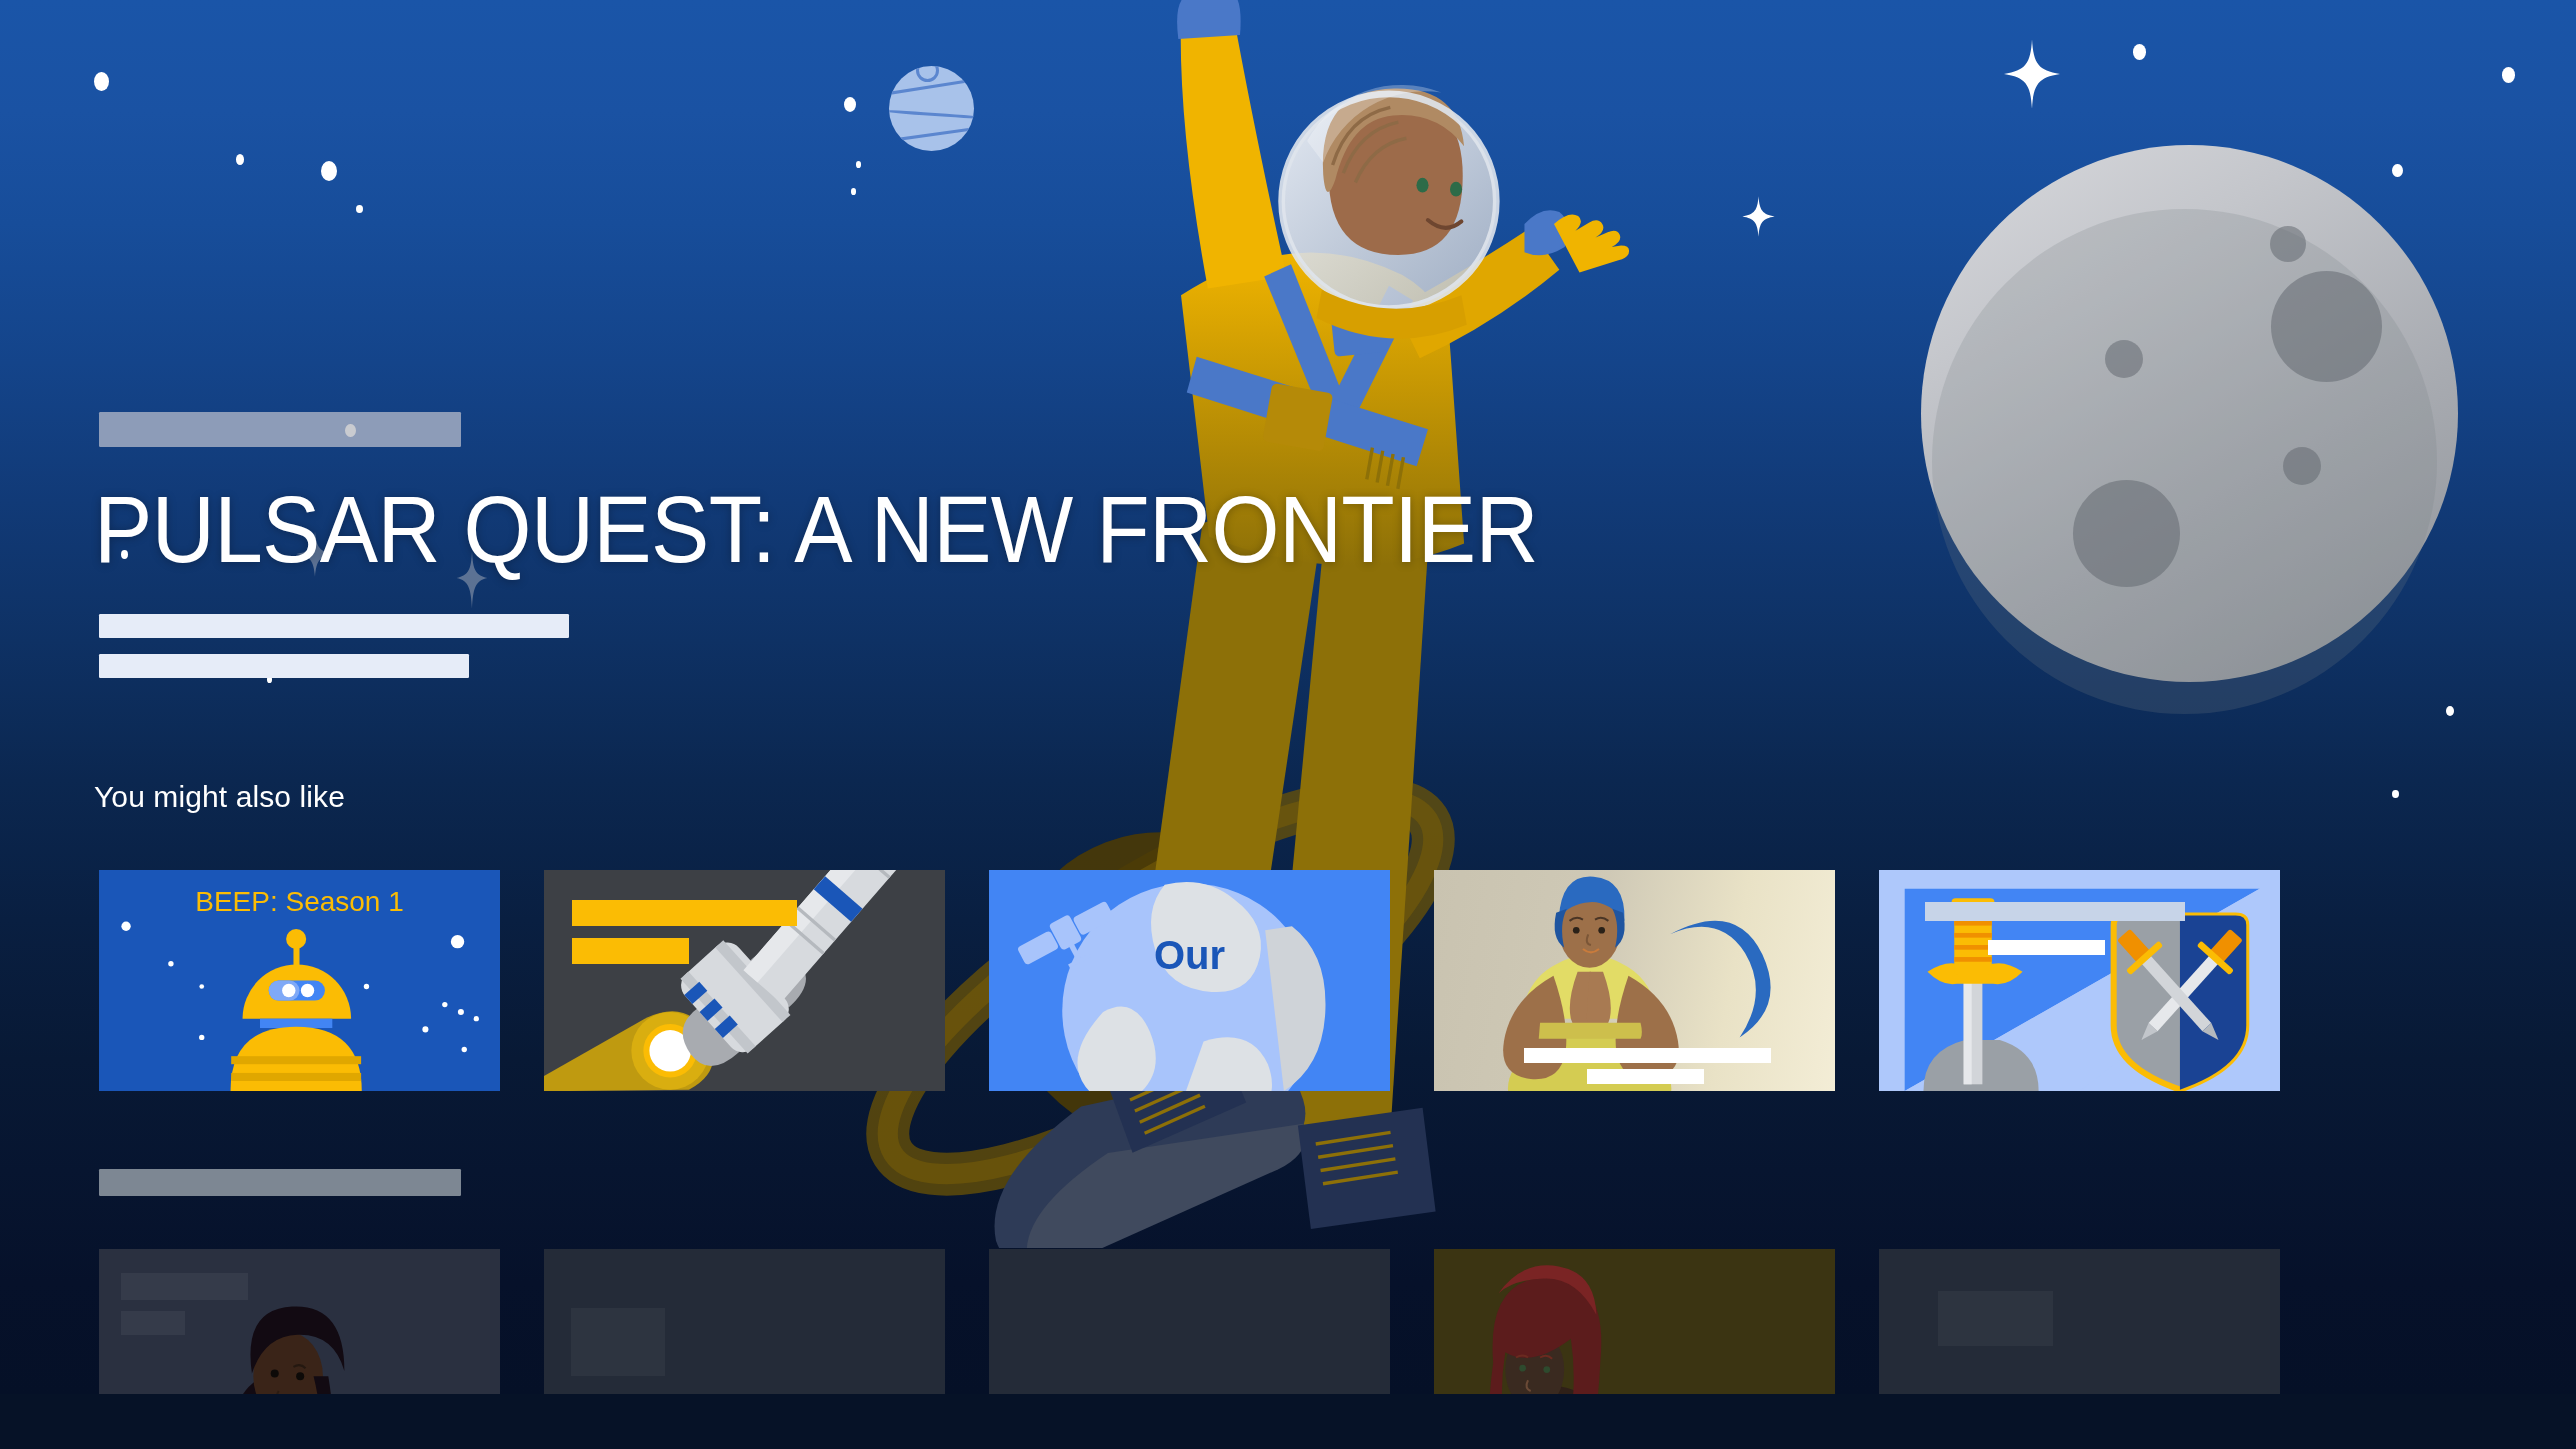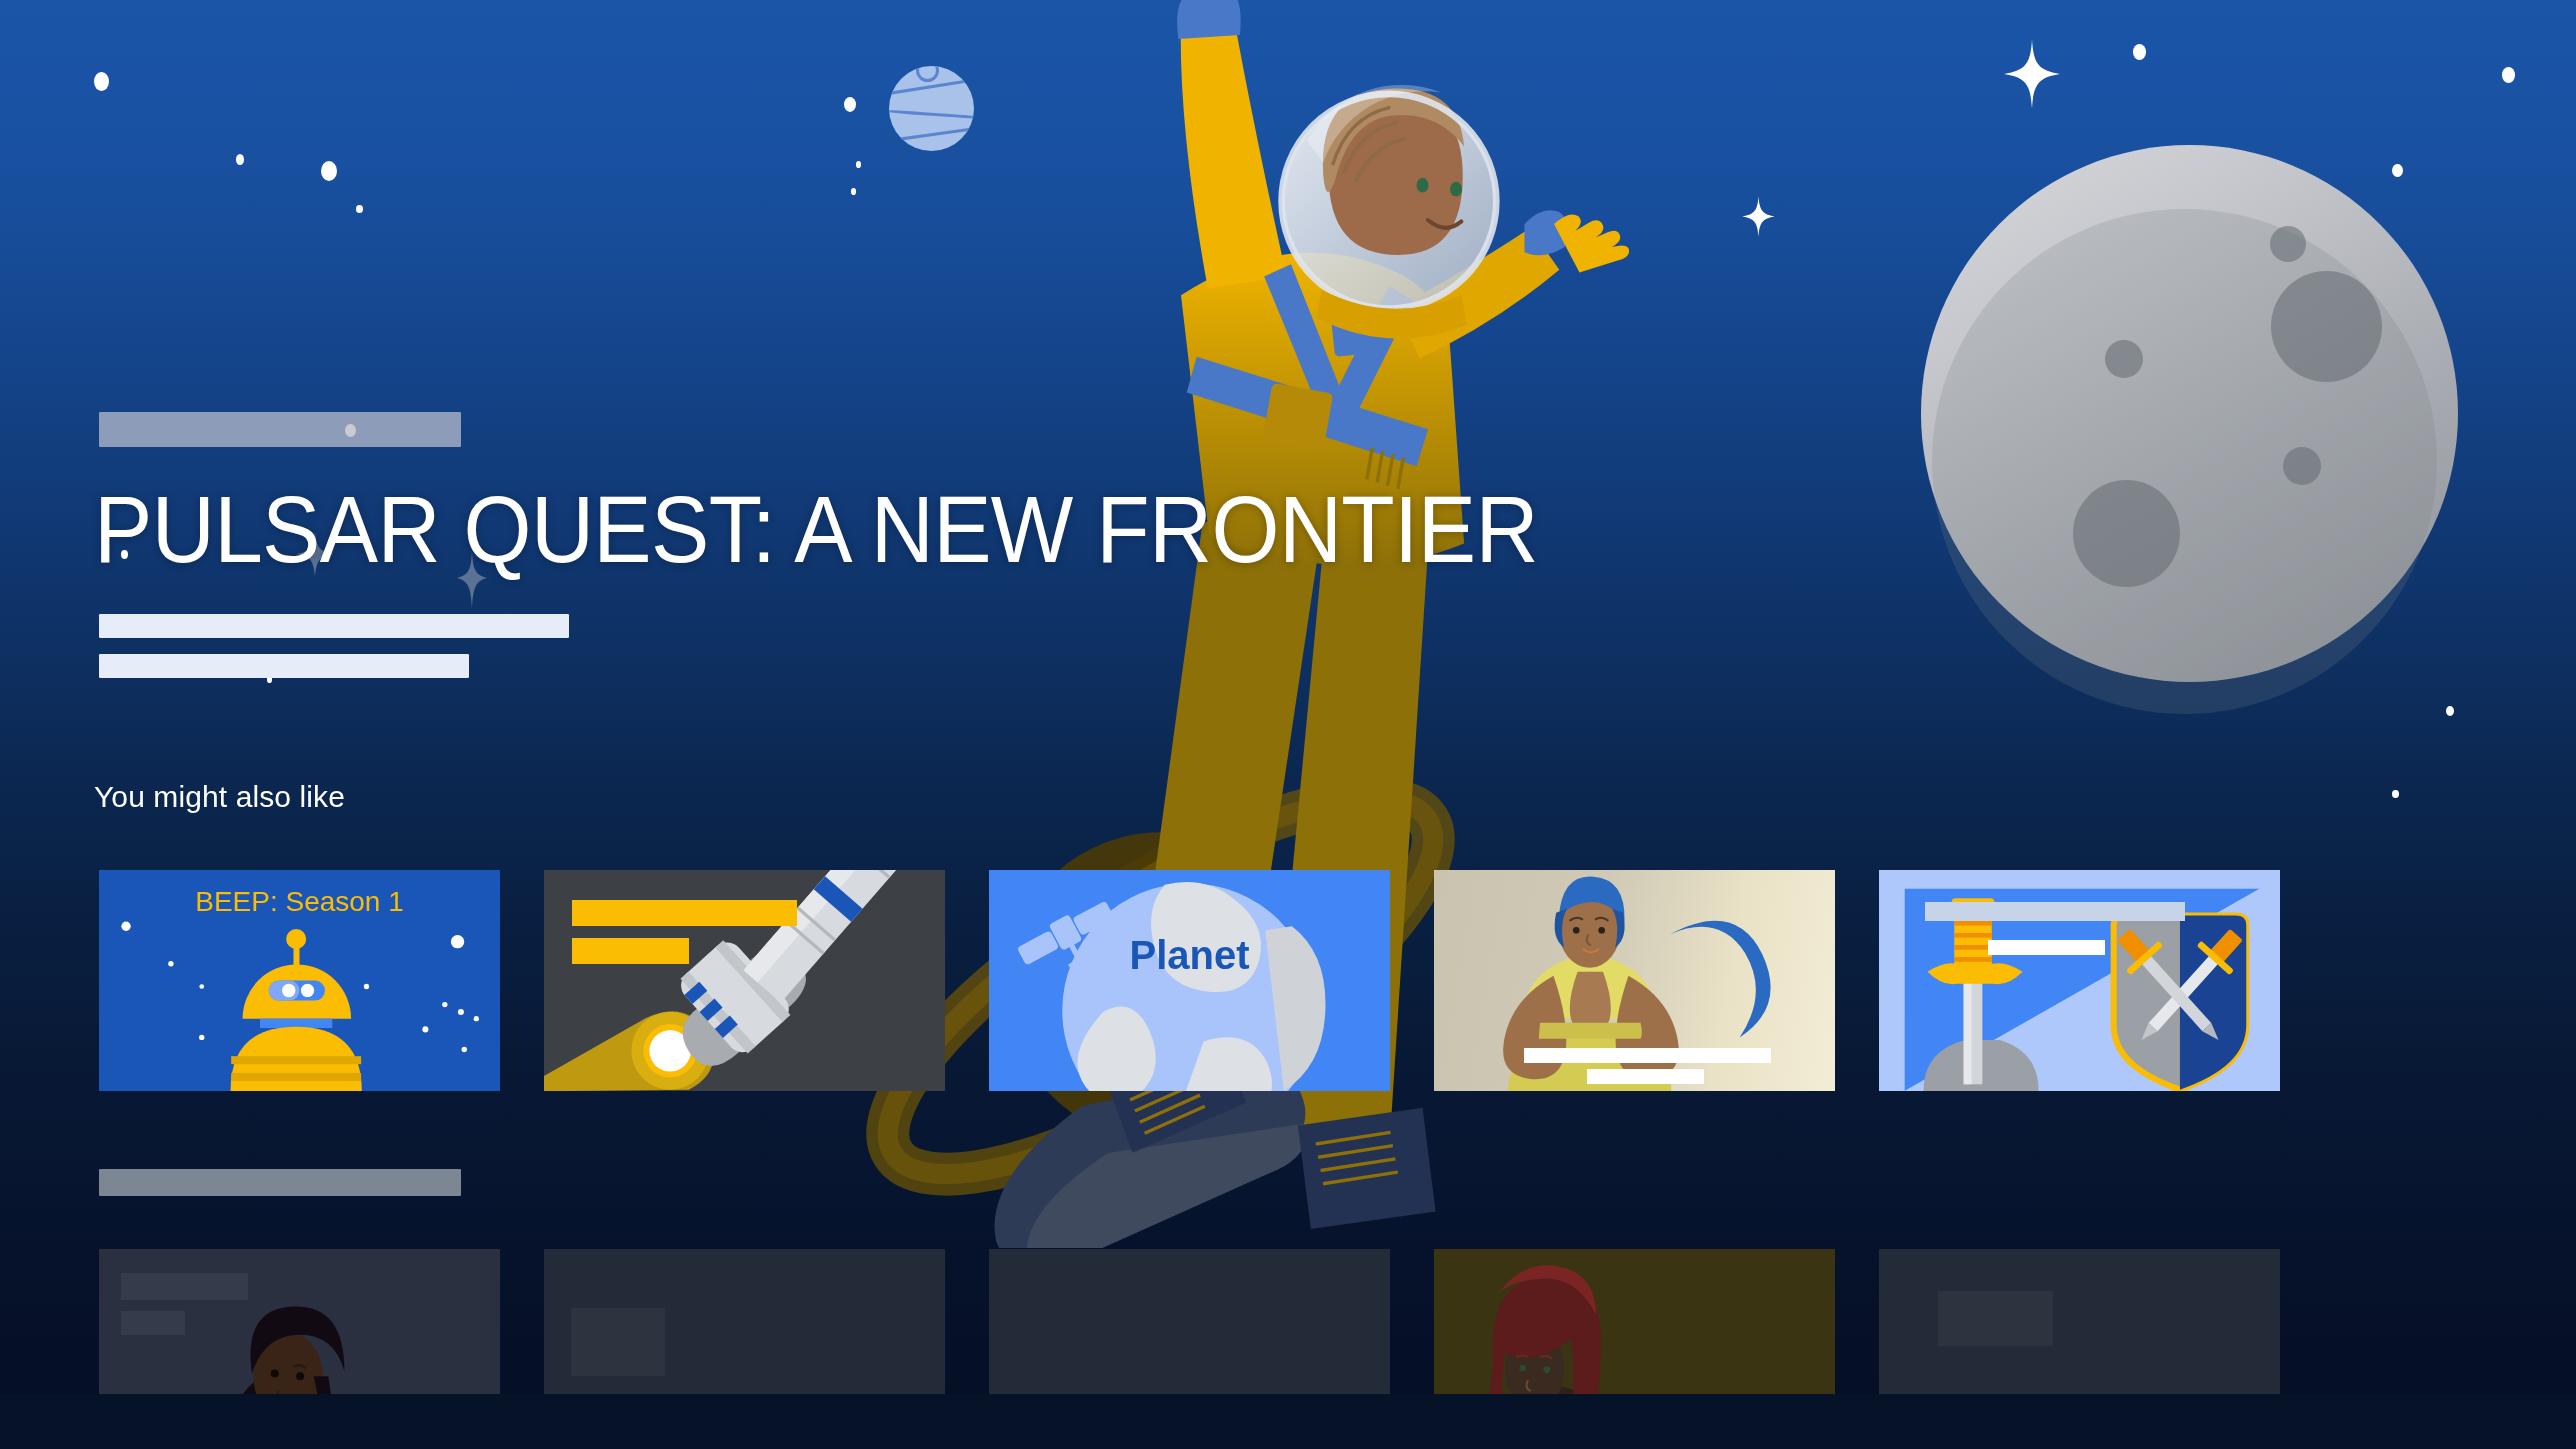--- a/index.html
+++ b/index.html
@@ -419,21 +419,21 @@
 
         <g transform="rotate(-28 112 92)">
           <rect x="96" y="72" width="34" height="44" rx="6" fill="#a8c4fb"></rect>
           <rect x="38" y="80" width="56" height="30" rx="6" fill="#a8c4fb"></rect>
           <rect x="132" y="80" width="56" height="30" rx="6" fill="#a8c4fb"></rect>
           <rect x="108" y="114" width="8" height="26" fill="#a8c4fb"></rect>
           <rect x="94" y="138" width="36" height="6" fill="#a8c4fb"></rect>
         </g>
       </svg>
       <div class="op-text">
-        <div>Planet</div>
+        <div>Our</div>
       </div>
     </div>
 
     <div class="card c-person">
       <svg viewBox="0 0 598 330" style="position:absolute;inset:0;width:100%;height:100%;">
 
         <path d="M352 96 q98 -52 138 30 q36 78 -34 124 q44 -66 8 -126 q-38 -60 -112 -28 z" fill="#2a6ac0"></path>
 
         <ellipse cx="232" cy="326" rx="122" ry="78" fill="#d4cc52"></ellipse>
         <path d="M176 144 q56 -34 112 0 q40 24 46 78 l-204 0 q6 -54 46 -78 z" fill="#e2dc66"></path>

